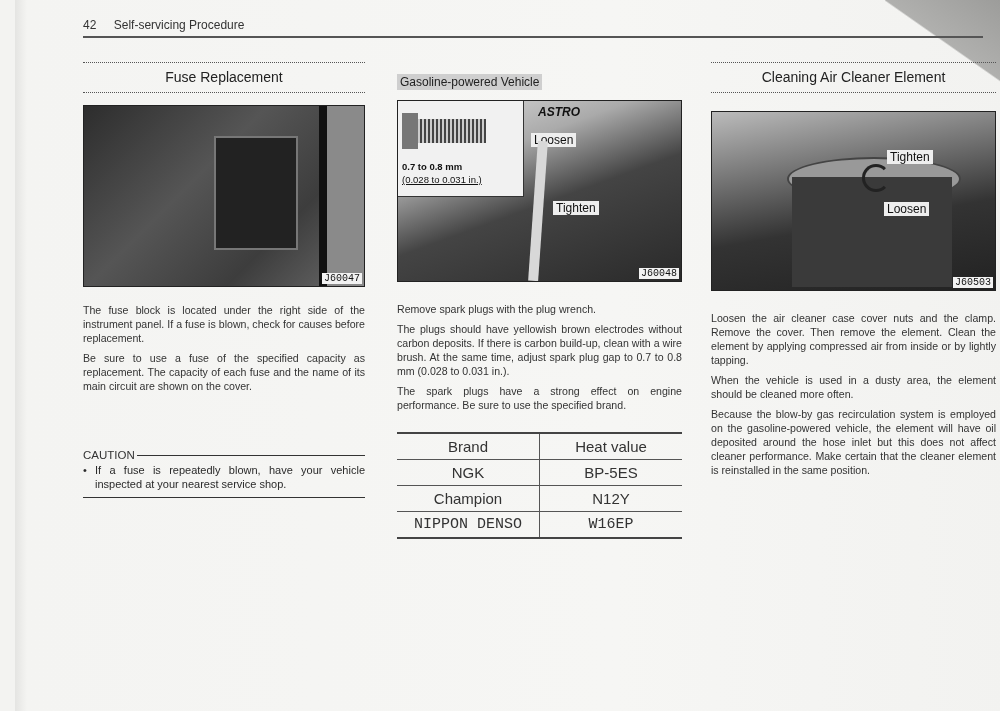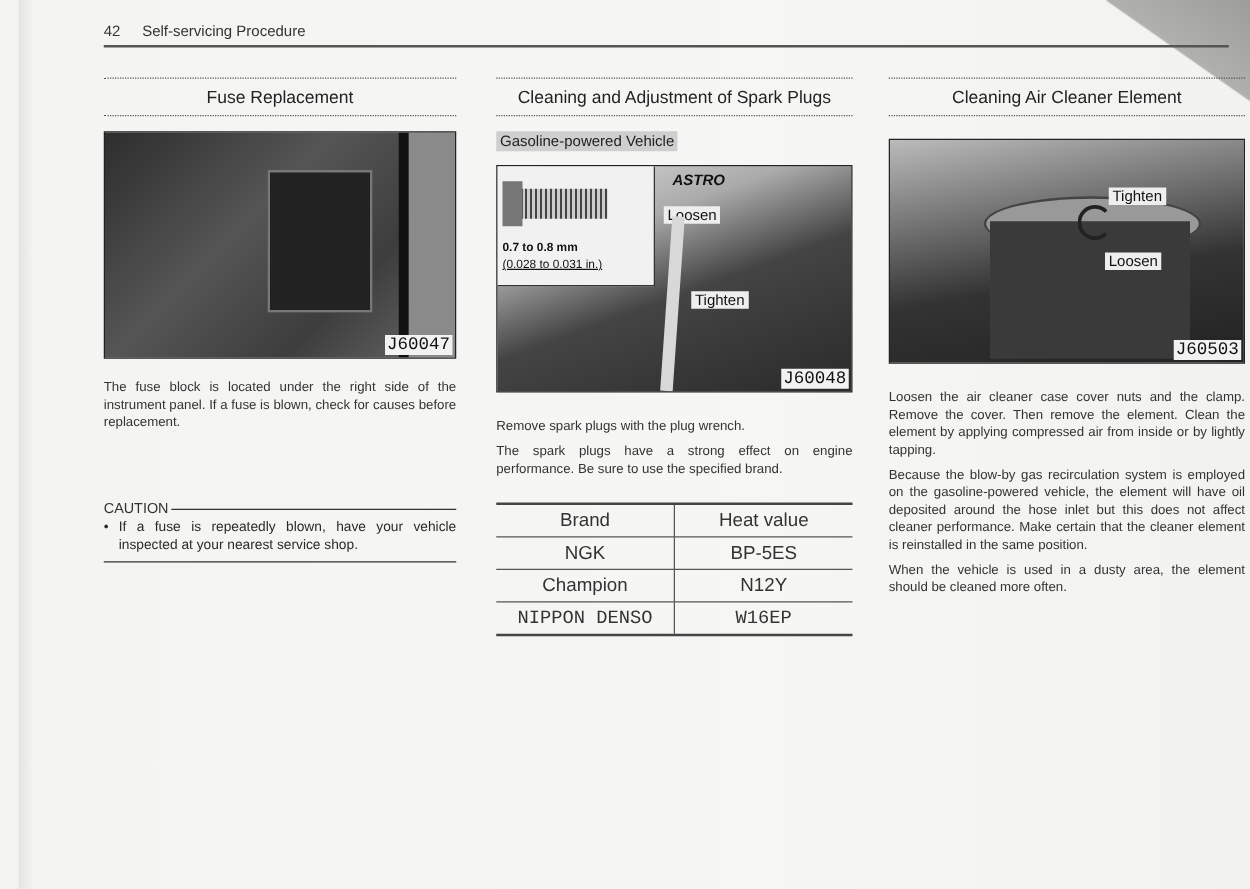--- a/index.html
+++ b/index.html
@@ -32,21 +32,21 @@
   .section-title {
     border-top:1px dotted #555; border-bottom:1px dotted #555;
     text-align:center; font-size:14px; padding:6px 0 7px; color:#222;
   }
   .photo {
     position:relative; background:#3a3a3a; overflow:hidden;
     border:1px solid #222;
   }
   .photo .code {
     position:absolute; right:2px; bottom:2px; background:#f2f2f2;
-    font-family:"Liberation Mono", monospace; font-size:14px; padding:0 2px; color:#111;
+    font-family:"Liberation Mono", monospace; font-size:10px; padding:0 2px; color:#111;
   }
   .photo .lbl {
     position:absolute; background:#eee; font-size:12px; padding:0 3px; color:#111;
   }
   p.body {
     font-size:10.6px; line-height:14px; margin:0 0 6px; text-align:justify; color:#333;
   }
   .badge {
     display:inline-block; background:#cfcfcf; font-size:12px; padding:1px 3px; margin-top:12px; color:#222;
   }
@@ -82,52 +82,53 @@
   <div class="col col1">
     <div class="section-title">Fuse Replacement</div>
     <div class="photo" style="height:180px;margin-top:12px;background:linear-gradient(135deg,#2d2d2d 0%,#555 40%,#3d3d3d 70%,#6a6a6a 100%);">
       <div style="position:absolute;left:130px;top:30px;width:80px;height:110px;background:#222;border:2px solid #777;"></div>
       <div style="position:absolute;left:235px;top:0;width:8px;height:180px;background:#111;"></div>
       <div style="position:absolute;left:243px;top:0;width:40px;height:180px;background:#8a8a8a;"></div>
       <span class="code">J60047</span>
     </div>
     <div style="margin-top:16px;">
       <p class="body">The fuse block is located under the right side of the instrument panel. If a fuse is blown, check for causes before replacement.</p>
+      <p class="body">Be sure to use a fuse of the specified capacity as replacement. The capacity of each fuse and the name of its main circuit are shown on the cover.</p>
     </div>
     <div class="caution">
       <div class="head">
         <span>CAUTION</span>
         <span class="line"></span>
       </div>
       <div class="item">
         <span class="bullet">•</span>
         <span style="text-align:justify;">If a fuse is repeatedly blown, have your vehicle inspected at your nearest service shop.</span>
       </div>
       <div class="bottom"></div>
     </div>
   </div>
 
   <div class="col col2">
-    <div class="section-title">Cleaning and Adjustment of Spark Plugs</div>
     <span class="badge">Gasoline-powered Vehicle</span>
     <div class="photo" style="height:180px;margin-top:10px;background:linear-gradient(160deg,#e0e0e0 0%,#aaa 30%,#444 55%,#2a2a2a 100%);">
       <div style="position:absolute;left:0;top:0;width:125px;height:95px;background:#f1f1f1;border-right:1px solid #333;border-bottom:1px solid #333;">
         <div style="position:absolute;left:18px;top:18px;width:70px;height:24px;background:repeating-linear-gradient(90deg,#444 0 2px,#ccc 2px 4px);"></div>
         <div style="position:absolute;left:4px;top:12px;width:16px;height:36px;background:#777;"></div>
         <span style="position:absolute;left:4px;top:60px;font-size:9.5px;color:#111;font-weight:bold;">0.7 to 0.8 mm</span>
         <span style="position:absolute;left:4px;top:73px;font-size:9.5px;color:#111;text-decoration:underline;">(0.028 to 0.031 in.)</span>
       </div>
       <span style="position:absolute;left:140px;top:4px;font-weight:bold;font-style:italic;font-size:12px;color:#111;">ASTRO</span>
       <span class="lbl" style="left:133px;top:32px;">Loosen</span>
       <span class="lbl" style="left:155px;top:100px;">Tighten</span>
       <div style="position:absolute;left:135px;top:40px;width:10px;height:140px;background:#d8d8d8;transform:rotate(4deg);"></div>
       <span class="code">J60048</span>
     </div>
     <div style="margin-top:20px;">
       <p class="body">Remove spark plugs with the plug wrench.</p>
+      <p class="body">The plugs should have yellowish brown electrodes without carbon deposits. If there is carbon build-up, clean with a wire brush. At the same time, adjust spark plug gap to 0.7 to 0.8 mm (0.028 to 0.031 in.).</p>
       <p class="body">The spark plugs have a strong effect on engine performance. Be sure to use the specified brand.</p>
     </div>
     <table class="heat">
       <tbody>
           <tr>
         <th>Brand</th>
         <th>Heat value</th>
       </tr>
       <tr>
         <td>NGK</td>
@@ -150,17 +151,17 @@
     <div class="photo" style="height:178px;margin-top:18px;background:linear-gradient(170deg,#bbb 0%,#777 30%,#333 60%,#222 100%);">
       <div style="position:absolute;left:75px;top:45px;width:170px;height:40px;border-radius:50%;background:#999;border:2px solid #444;"></div>
       <div style="position:absolute;left:80px;top:65px;width:160px;height:110px;background:#3a3a3a;"></div>
       <div style="position:absolute;left:150px;top:52px;width:22px;height:22px;border-radius:50%;border:3px solid #222;border-right-color:transparent;"></div>
       <span class="lbl" style="left:175px;top:38px;">Tighten</span>
       <span class="lbl" style="left:172px;top:90px;">Loosen</span>
       <span class="code">J60503</span>
     </div>
     <div style="margin-top:20px;">
       <p class="body">Loosen the air cleaner case cover nuts and the clamp. Remove the cover. Then remove the element. Clean the element by applying compressed air from inside or by lightly tapping.</p>
+      <p class="body">When the vehicle is used in a dusty area, the element should be cleaned more often.</p>
       <p class="body">Because the blow-by gas recirculation system is employed on the gasoline-powered vehicle, the element will have oil deposited around the hose inlet but this does not affect cleaner performance. Make certain that the cleaner element is reinstalled in the same position.</p>
-      <p class="body">When the vehicle is used in a dusty area, the element should be cleaned more often.</p>
     </div>
   </div>
 </div>
 
 </body></html>

